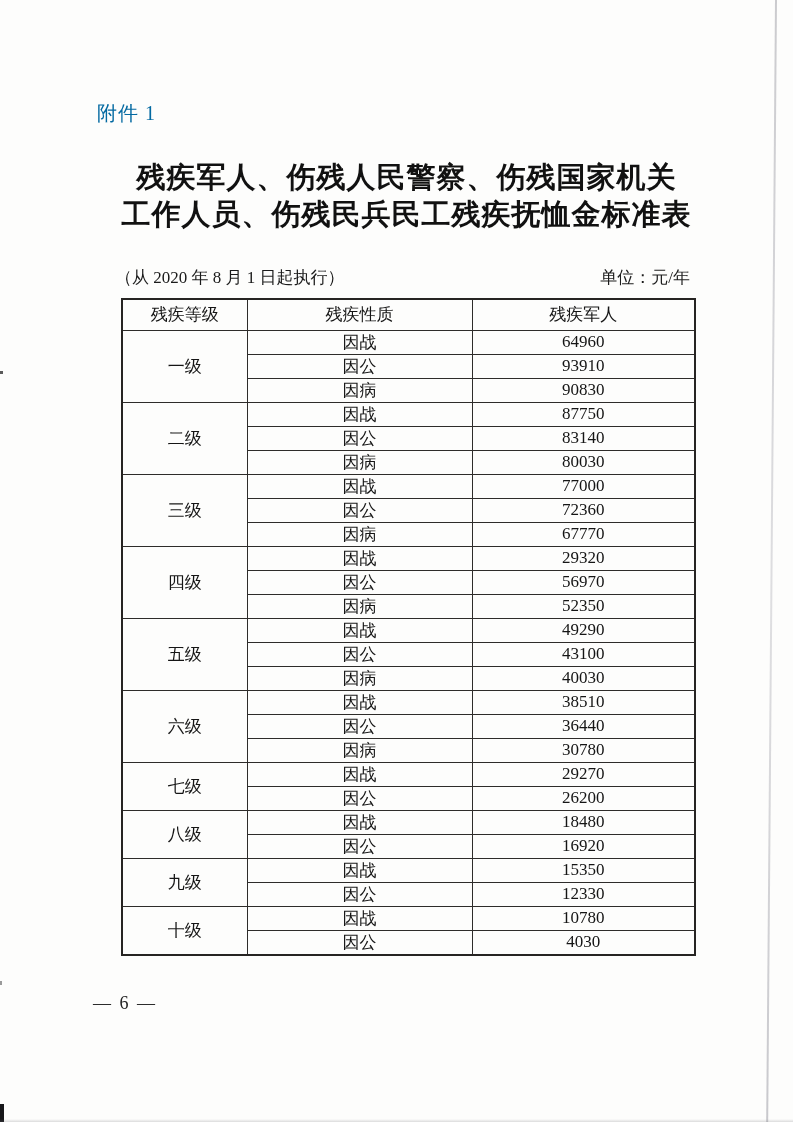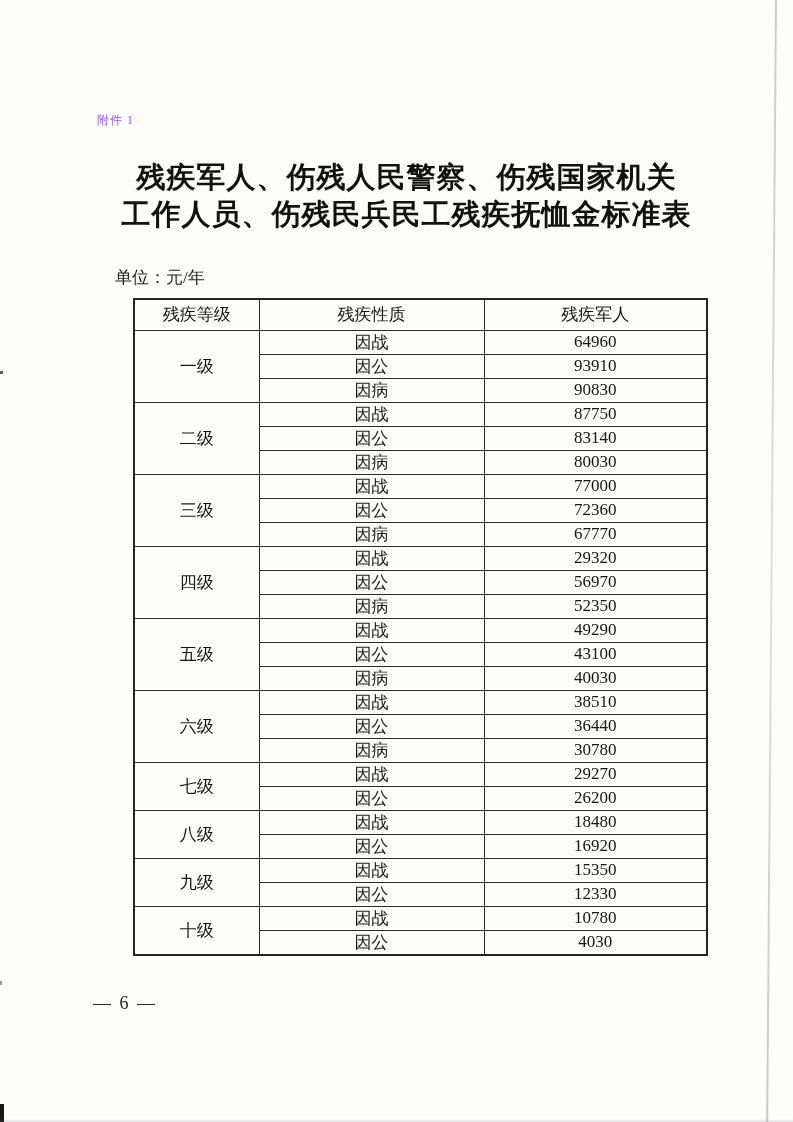--- a/index.html
+++ b/index.html
@@ -14,24 +14,24 @@
   .page {
     position: absolute;
     inset: 0;
     background: #fdfdfc;
   }
 
   
   .attachment {
     position: absolute;
     left: 97px;
-    top: 112px;
-    font-size: 12px;
+    top: 100px;
+    font-size: 20px;
     letter-spacing: 1px;
-    color: #8b5cf6;
+    color: #0369a1;
   }
   .title {
     position: absolute;
     top: 159px;
     left: 0;
     width: 100%;
     text-align: center;
     transform: translateX(10px);
     font-family: "Liberation Sans", "DejaVu Sans", sans-serif;
     font-weight: 700;
@@ -50,21 +50,21 @@
     display: flex;
     justify-content: space-between;
     align-items: flex-end;
     font-size: 17px;
     color: #1b1b1b;
   }
 
   
   table.pension {
     position: absolute;
-    left: 133px;
+    left: 121px;
     top: 298px;
     width: 573px;
     border-collapse: collapse;
     table-layout: fixed;
     font-size: 17px;
     color: #151515;
   }
   table.pension col.c1 { width: 125px; }
   table.pension col.c2 { width: 225px; }
   table.pension col.c3 { width: 223px; }
@@ -133,20 +133,21 @@
 <div class="page">
 
   <div class="attachment">附件 1</div>
 
   <div class="title">
     <span class="title-line">残疾军人、伤残人民警察、伤残国家机关</span>
     <span class="title-line">工作人员、伤残民兵民工残疾抚恤金标准表</span>
   </div>
 
   <div class="meta-row">
+    <span>（从 2020 年 8 月 1 日起执行）</span>
     <span>单位：元/年</span>
   </div>
 
   <table class="pension">
     <colgroup>
       <col class="c1">
         <col class="c2">
         <col class="c3">
     </colgroup>
     <thead>

